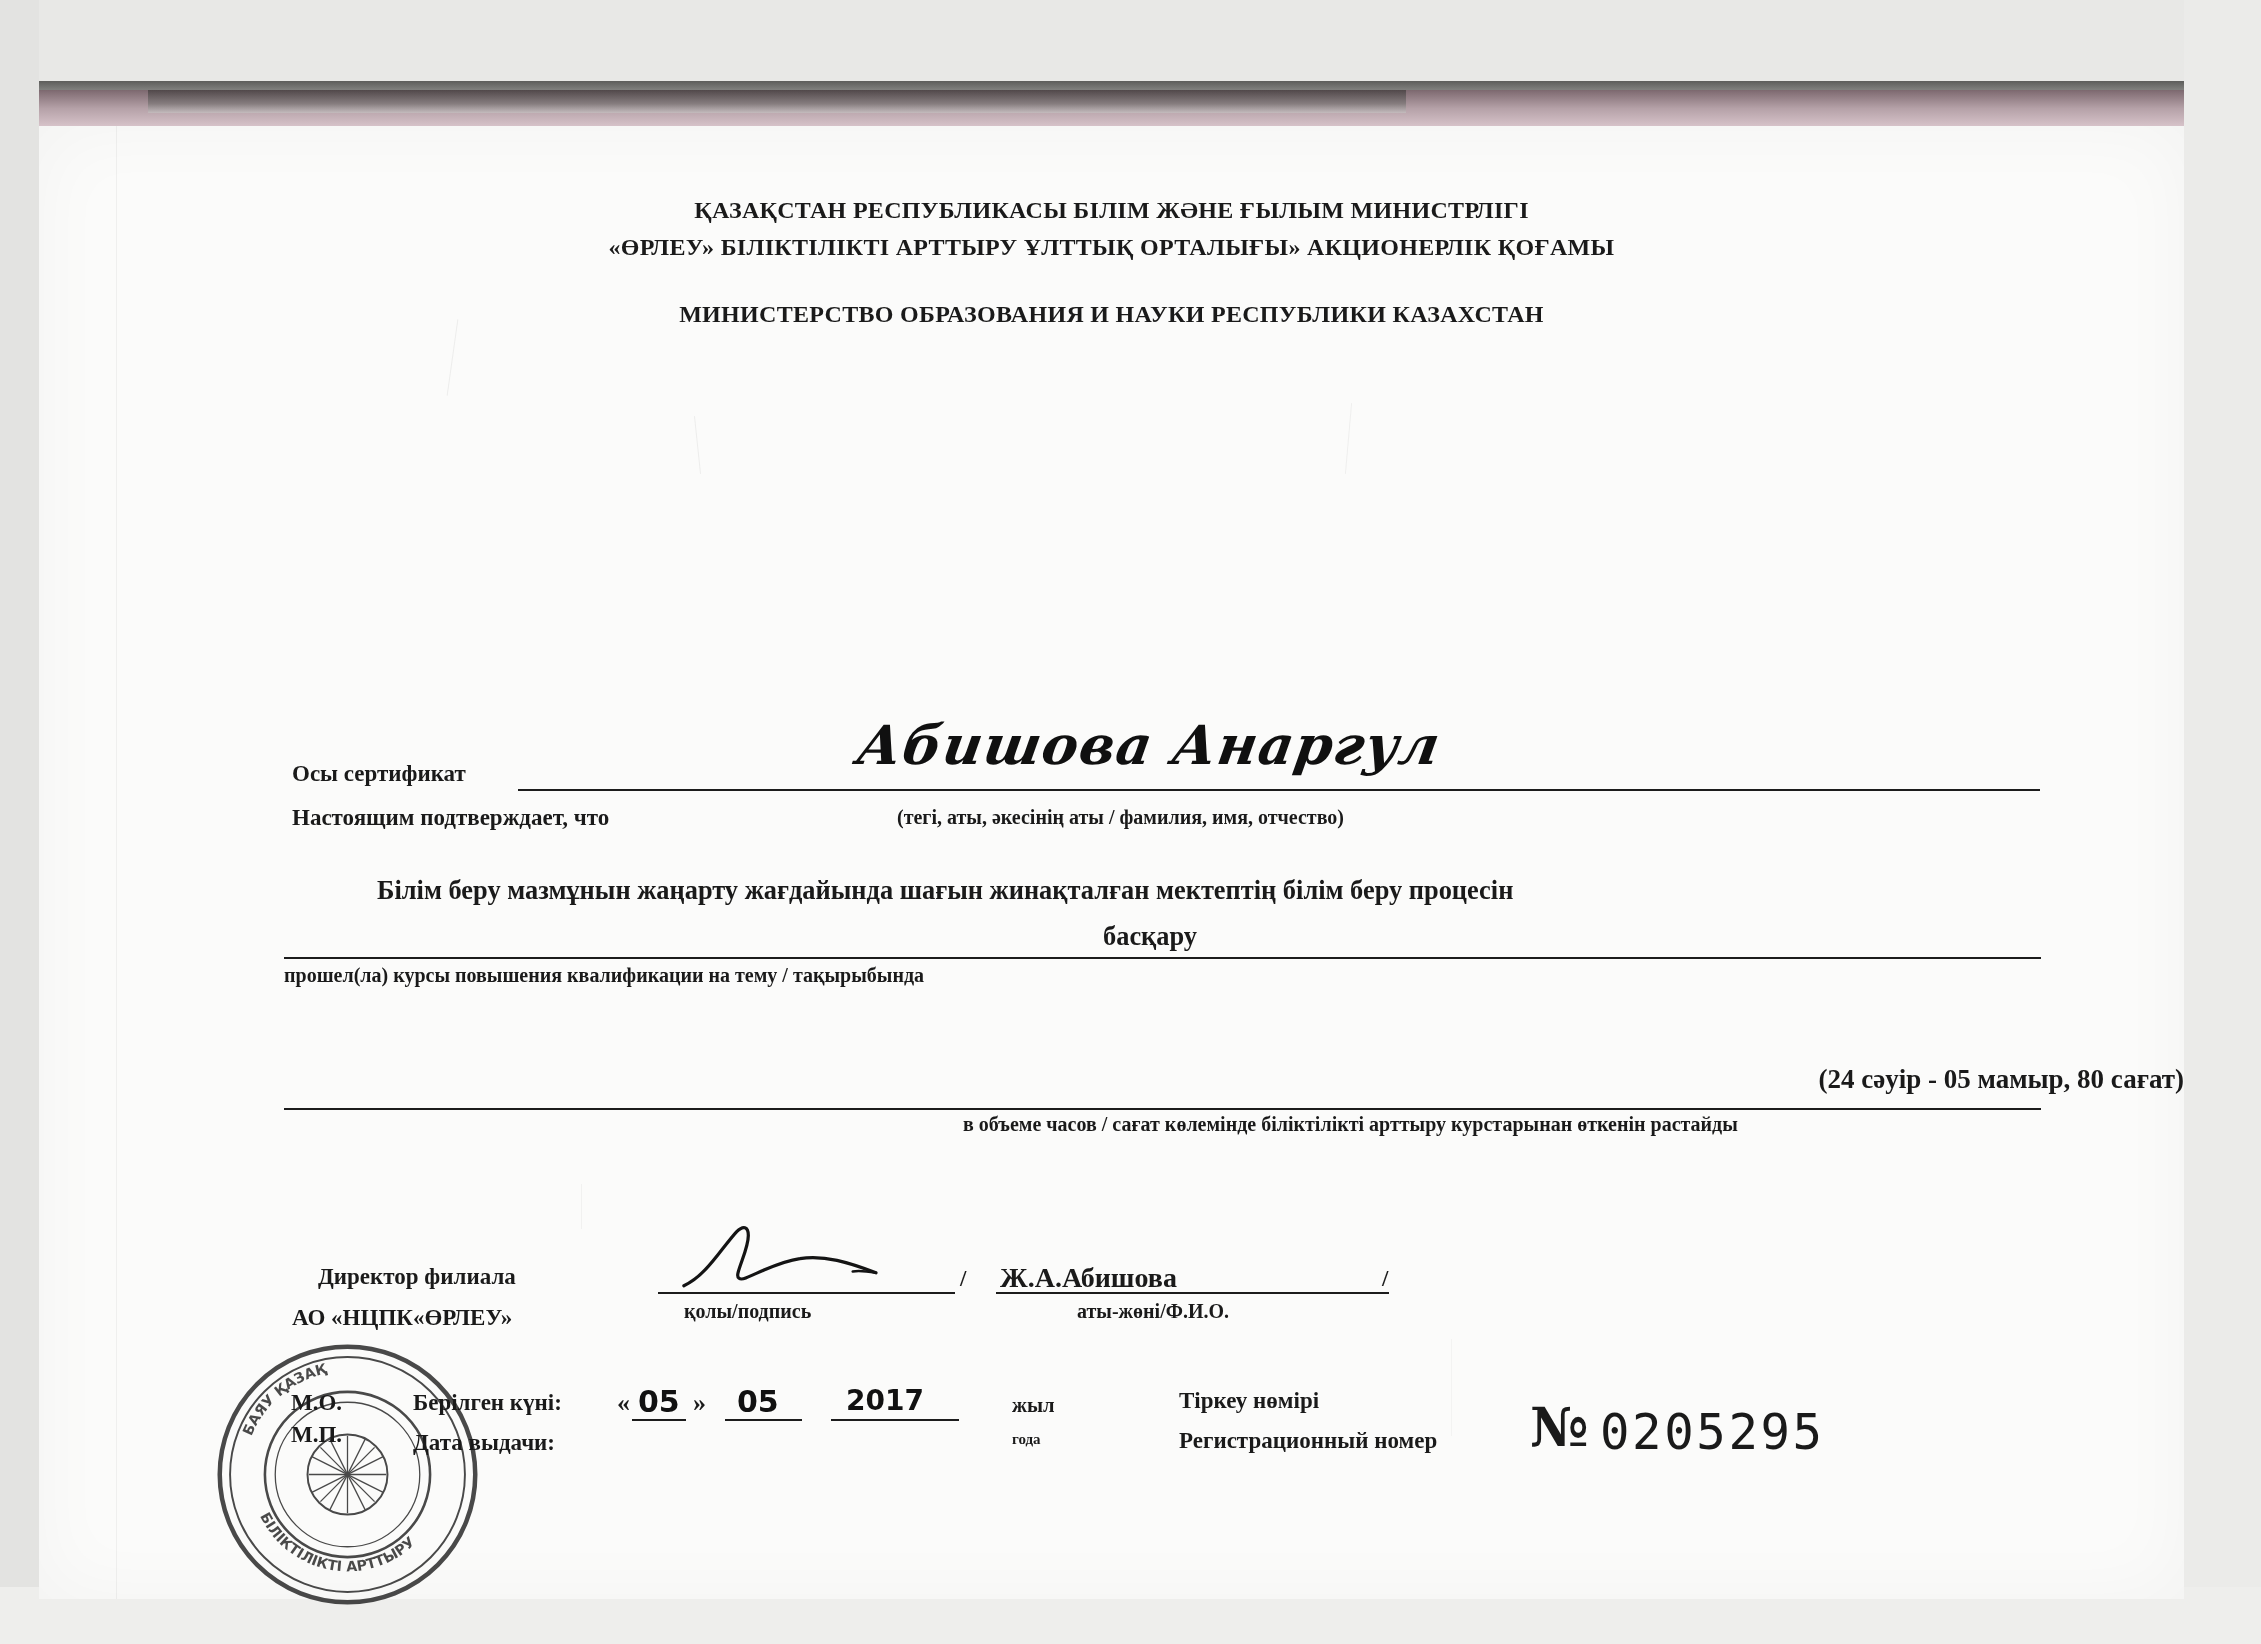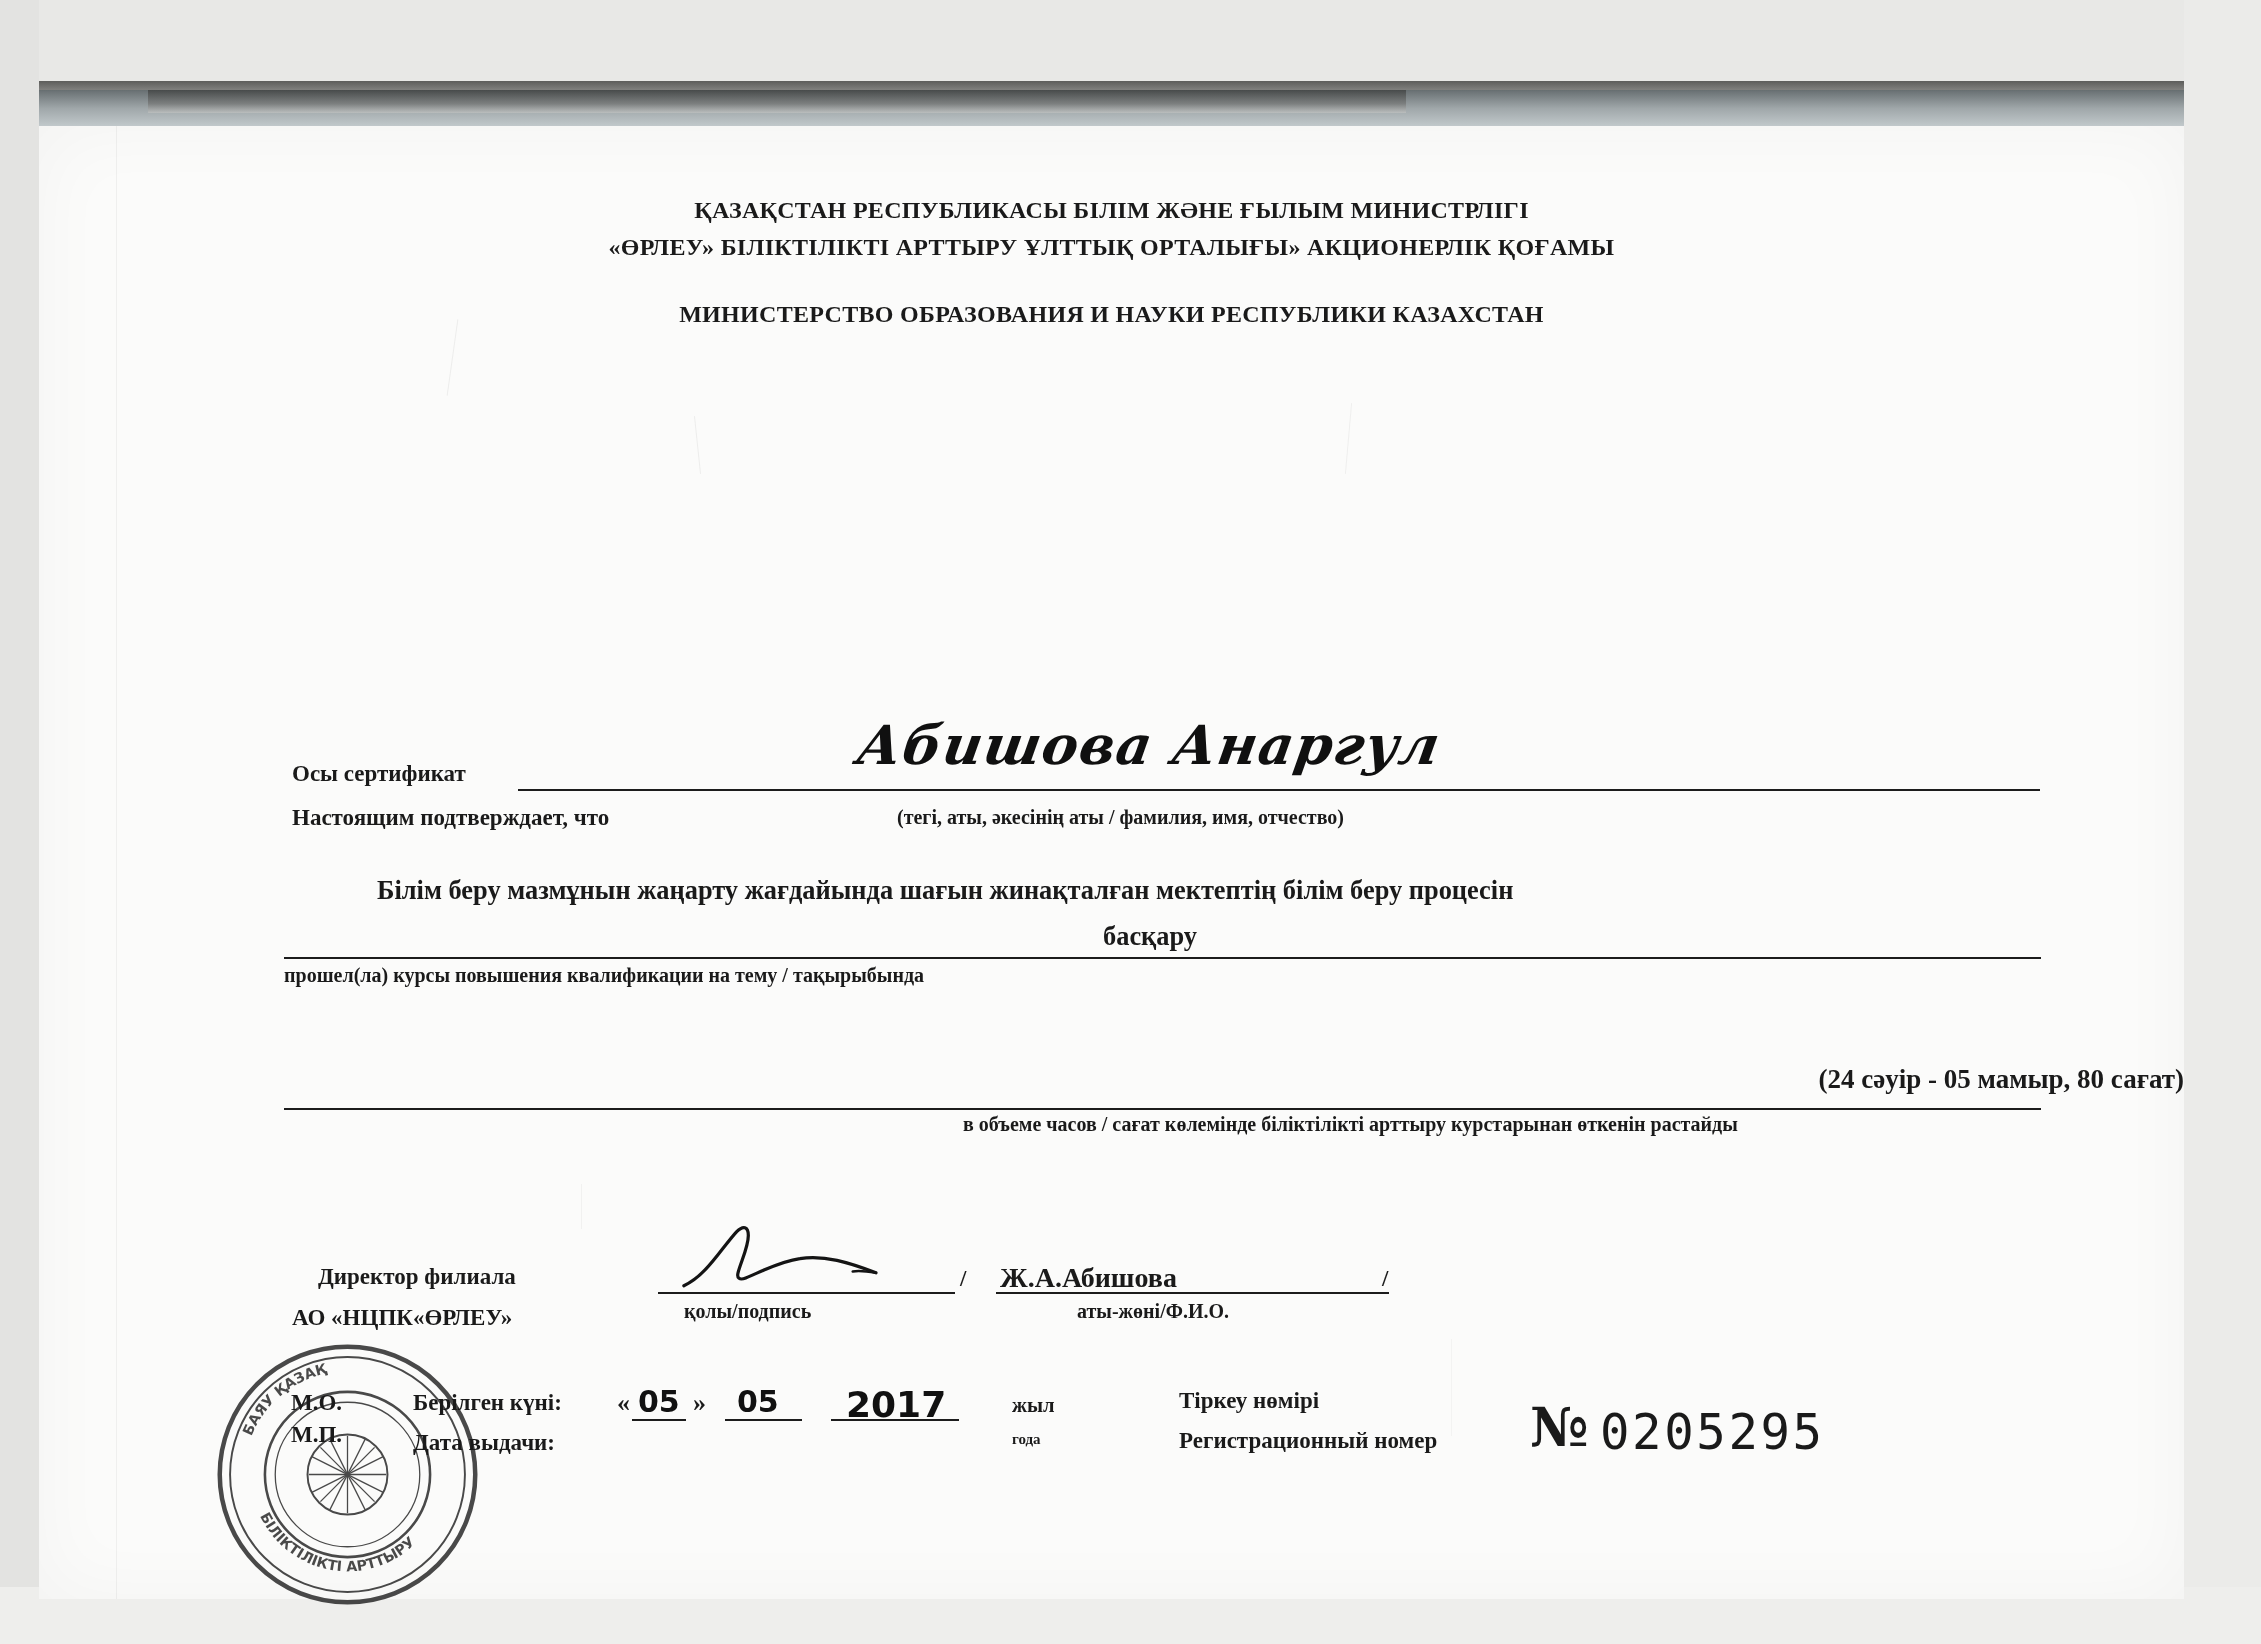--- a/index.html
+++ b/index.html
@@ -14,21 +14,21 @@
     color: #1a1a1a;
     overflow: hidden;
   }
 
   
   #scan-page {
     position: absolute;
     left: 0; top: 0;
     width: 2261px;
     height: 1645px;
-    background: #0c4a6e;
+    background: #be185d;
   }
 
   
   .scan-edge {
     position: absolute;
     background: #d8d8d6;
   }
   #edge-left   { left: 0;    top: 0;    width: 39px;  height: 1645px; background:#e3e3e1; }
   #edge-right  { right: 0;   top: 0;    width: 77px; height: 1645px; background:#ebebe9; }
   #edge-top    { left: 0;    top: 0;    width: 2261px; height: 90px; background:#e8e8e6; }
@@ -281,21 +281,21 @@
     <div class="lbl" style="left:374px; top:1304px;">Дата выдачи:</div>
 
     <div class="quote" style="left:578px; top:1262px;">«</div>
     <div class="num" style="left:599px; top:1258px; font-size:30px;">05</div>
     <div class="rule" style="left:593px; top:1293px; width:54px;"></div>
     <div class="quote" style="left:654px; top:1262px;">»</div>
 
     <div class="num" style="left:698px; top:1258px; font-size:30px;">05</div>
     <div class="rule" style="left:686px; top:1293px; width:77px;"></div>
 
-    <div class="num" style="left:807px; top:1258px; font-size:36px;">2017</div>
+    <div class="num" style="left:807px; top:1258px; font-size:28px;">2017</div>
     <div class="rule" style="left:792px; top:1293px; width:128px;"></div>
 
     <div class="lbl" style="left:973px; top:1268px; font-size:20.6px;">жыл</div>
     <div class="lbl" style="left:973px; top:1305px; font-size:15px;text-align:center;">года</div>
 
     <div class="lbl" style="left:1140px; top:1262px;">Тіркеу нөмірі</div>
     <div class="lbl" style="left:1140px; top:1302px;">Регистрационный номер</div>
 
     <div id="reg-no-symbol" style="left:1491px; top:1269px;">№</div>
     <div id="reg-no-value" style="left:1561px; top:1278px;">0205295</div>

